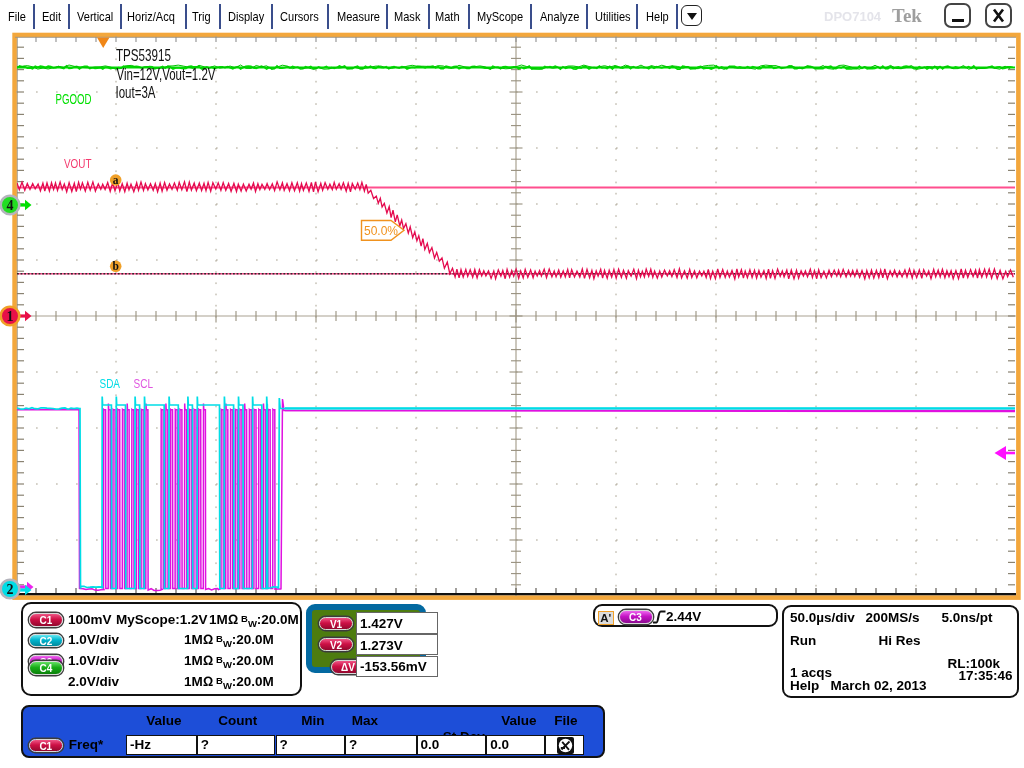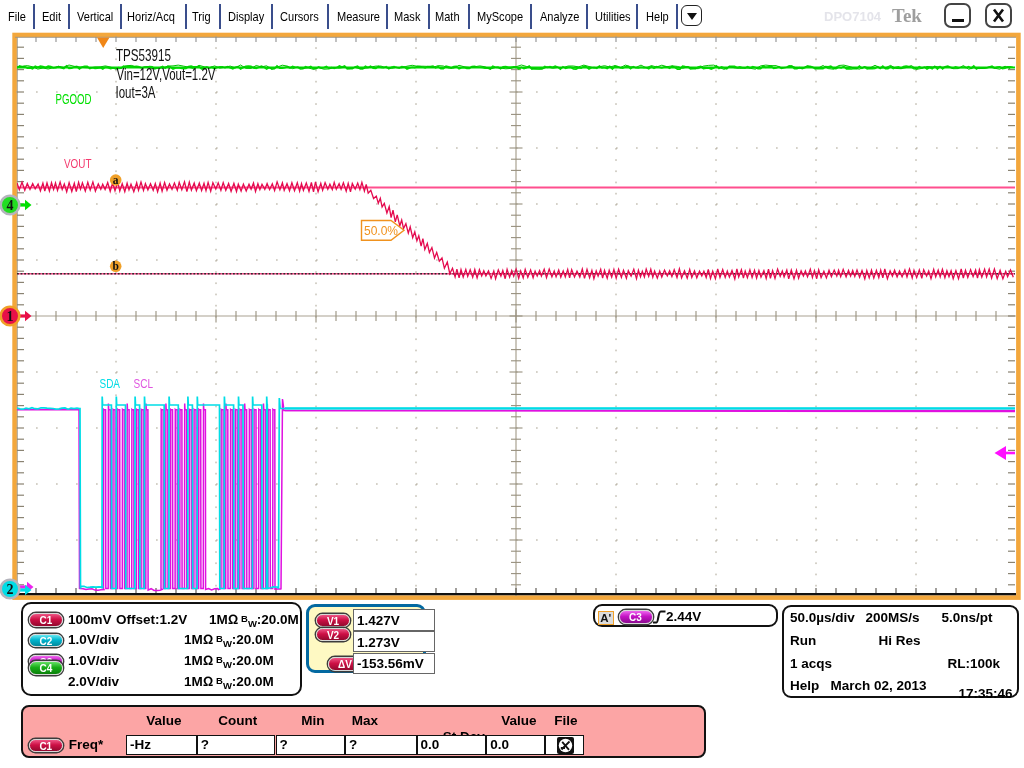--- a/index.html
+++ b/index.html
@@ -420,36 +420,36 @@
     <div style="position:absolute;left:985px;top:3px;width:27px;height:25px;border:2px solid #444;border-radius:7px;background:#fff"><svg width="23" height="21" viewBox="0 0 23 21">
         <path d="M7,4.5 L16,16.5 M16,4.5 L7,16.5" stroke="#111" stroke-width="2.6" fill="none"></path>
       </svg></div>
   </div>
 <div style="position:absolute;left:21px;top:602px;width:281px;height:94px;border:2px solid #111;border-radius:10px;background:#fff">
 <div class="pill p1" style="left:6px;top:9px">C1</div>
     <div class="pill p2" style="left:6px;top:29.8px">C2</div>
     <div class="pill p3" style="left:6px;top:50.6px">C3</div>
     <div class="pill p4" style="left:6px;top:57px">C4</div>
 <div class="bt" style="left:45px;top:7.5px">100mV</div>
-<div class="bt" style="left:93px;top:7.5px">Offset:1.2V</div>
+<div class="bt" style="left:93px;top:7.5px">MyScope:1.2V</div>
 <div class="bt" style="left:186px;top:7.5px">1MΩ</div>
 <div class="bt" style="left:218px;top:7.5px"><span style="font-size:9.5px;vertical-align:2px">B</span><span style="font-size:9.5px;vertical-align:-3px">W</span>:20.0M</div>
 <div class="bt" style="left:45px;top:28.3px">1.0V/div</div>
 <div class="bt" style="left:161px;top:28.3px">1MΩ</div>
 <div class="bt" style="left:193px;top:28.3px"><span style="font-size:9.5px;vertical-align:2px">B</span><span style="font-size:9.5px;vertical-align:-3px">W</span>:20.0M</div>
 <div class="bt" style="left:45px;top:49.1px">1.0V/div</div>
 <div class="bt" style="left:161px;top:49.1px">1MΩ</div>
 <div class="bt" style="left:193px;top:49.1px"><span style="font-size:9.5px;vertical-align:2px">B</span><span style="font-size:9.5px;vertical-align:-3px">W</span>:20.0M</div>
 <div class="bt" style="left:45px;top:69.9px">2.0V/div</div>
 <div class="bt" style="left:161px;top:69.9px">1MΩ</div>
 <div class="bt" style="left:193px;top:69.9px"><span style="font-size:9.5px;vertical-align:2px">B</span><span style="font-size:9.5px;vertical-align:-3px">W</span>:20.0M</div>
 </div>
-<div style="position:absolute;left:306px;top:603.5px;width:120px;height:69px;border:3px solid #0369a1;border-radius:9px;background:#fef9c3">
+<div style="position:absolute;left:306px;top:603.5px;width:120px;height:69px;border:6px solid #0369a1;border-radius:9px;background:#4d7c0f">
 <div class="pill p1" style="left:7px;top:7.1px">V1</div>
-    <div class="pill p1" style="left:7px;top:21px">V2</div>
+    <div class="pill p1" style="left:7px;top:28px">V2</div>
     <div class="pill p1" style="left:19px;top:50.5px">ΔV</div>
 <div style="position:absolute;left:44px;top:2.8px;width:82px;height:21.6px;border:1px solid #666;background:#fff">
       <span class="bt" style="left:3px;top:2.8px">1.427V</span>
     </div>
 <div style="position:absolute;left:44px;top:24.4px;width:82px;height:21.6px;border:1px solid #666;background:#fff">
       <span class="bt" style="left:3px;top:2.8px">1.273V</span>
     </div>
 <div style="position:absolute;left:44px;top:46px;width:82px;height:21.6px;border:1px solid #666;background:#fff">
       <span class="bt" style="left:3px;top:2.8px">-153.56mV</span>
     </div>
@@ -461,27 +461,27 @@
       <path d="M1,13.5 L4.5,13.5 C6.5,13.5 6,2.5 8.8,2.5 L13.5,2.5" fill="none" stroke="#111" stroke-width="2.1"></path>
     </svg>
 <div class="bt" style="left:71.5px;top:3px">2.44V</div>
 </div>
 <div style="position:absolute;left:781.5px;top:604.5px;width:237px;height:93.5px;border:2px solid #111;border-radius:9px;background:#fff">
 <div class="bt" style="left:6.5px;top:3.5px">50.0µs/div</div>
 <div class="bt" style="left:82px;top:3.5px">200MS/s</div>
 <div class="bt" style="left:158px;top:3.5px">5.0ns/pt</div>
 <div class="bt" style="left:6.5px;top:26.5px">Run</div>
 <div class="bt" style="left:95px;top:26.5px">Hi Res</div>
-<div class="bt" style="left:6.5px;top:49px">1 acqs</div>
+<div class="bt" style="left:6.5px;top:58px">1 acqs</div>
 <div class="bt" style="left:164px;top:49px">RL:100k</div>
 <div class="bt" style="left:6.5px;top:71.5px">Help</div>
 <div class="bt" style="left:47px;top:71.5px">March 02, 2013</div>
-<div class="bt" style="left:175px;top:79px">17:35:46</div>
+<div class="bt" style="left:175px;top:61px">17:35:46</div>
 </div>
-<div style="position:absolute;left:21px;top:704.5px;width:685px;height:53px;border:2px solid #111;border-radius:8px;background:#fca5a5">
+<div style="position:absolute;left:21px;top:704.5px;width:584px;height:53px;border:2px solid #111;border-radius:8px;background:#1d4ed8">
 <div class="bt" style="left:140.8px;top:6.5px;transform:translateX(-50%)">Value</div>
     <div class="bt" style="left:214.8px;top:6.5px;transform:translateX(-50%)">Count</div>
     <div class="bt" style="left:289.8px;top:6.5px;transform:translateX(-50%)">Min</div>
     <div class="bt" style="left:342px;top:6.5px;transform:translateX(-50%)">Max</div>
     <div class="bt" style="left:440.8px;top:22px;transform:translateX(-50%)">St Dev</div>
     <div class="bt" style="left:495.8px;top:6.5px;transform:translateX(-50%)">Value</div>
     <div class="bt" style="left:542.8px;top:6.5px;transform:translateX(-50%)">File</div>
 <div style="position:absolute;left:102.9px;top:28px;width:70.9px;height:20.5px;border:1.4px solid #111;background:#fff"></div>
     <div style="position:absolute;left:173.8px;top:28px;width:78.69999999999999px;height:20.5px;border:1.4px solid #111;background:#fff"></div>
     <div style="position:absolute;left:252.5px;top:28px;width:69.60000000000002px;height:20.5px;border:1.4px solid #111;background:#fff"></div>

